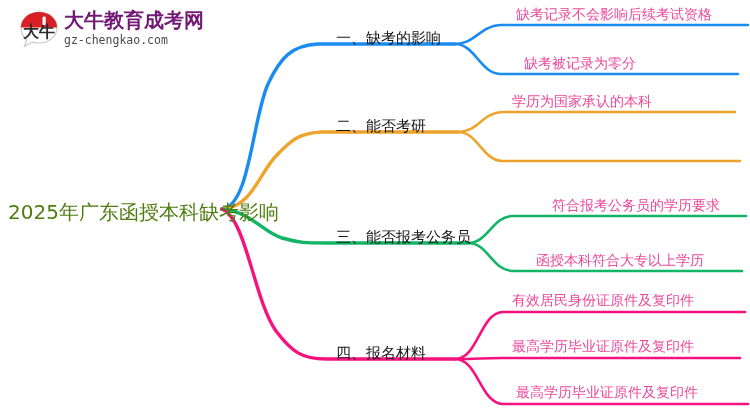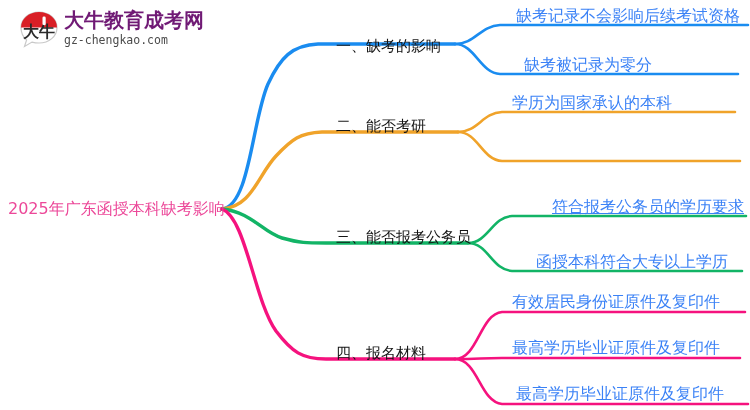--- a/index.html
+++ b/index.html
@@ -67,32 +67,32 @@
   }
 
   
   .node {
     position: absolute;
     white-space: nowrap;
     color: #1a1a1a;
     font-family: "DejaVu Sans", "Liberation Sans", sans-serif;
   }
   #root-node {
-    font-size: 16px;
-    color: #ec4899;
+    font-size: 20px;
+    color: #4d7c0f;
     left: 8px;
     top: 199px;
   }
   .branch-node {
     font-size: 15px;
     color: #141414;
   }
   .leaf-node {
-    font-size: 16px;
-    color: #3b82f6;
+    font-size: 14px;
+    color: #ec4899;
   }
 </style>
 </head>
 <body>
 
 <div id="canvas">
 
   <div id="logo">
     <svg id="logo-mark" viewBox="0 0 42 42">
       <path d="M21 3 C31 3 39 9.5 39 18.5 C39 27.5 31 34 21 34 C18.5 34 16.2 33.7 14 33.1 L6.5 37.5 L8.6 31 C5.2 28.2 3 23.7 3 18.5 C3 9.5 11 3 21 3 Z" fill="#ffffff" stroke="#c9c9c9" stroke-width="1.2"></path>
@@ -124,30 +124,30 @@
       <path stroke="#f5127e" stroke-width="3.4" d="M222,209 C246,218 254,300 276,331 C292,352 302,359 326,359 L455,359"></path>
       <path stroke="#f5127e" stroke-width="2.6" d="M455,359 C478,359 480,314 502,312 L745,312"></path>
       <path stroke="#f5127e" stroke-width="2.6" d="M455,359 C478,359 482,358 502,358 L740,358"></path>
       <path stroke="#f5127e" stroke-width="2.6" d="M455,359 C478,359 480,402 502,404 L748,404"></path>
 
     </g>
   </svg>
 
   <div class="node" id="root-node">2025年广东函授本科缺考影响</div>
 
-  <div class="node branch-node" style="left:336px; top:29px;margin-top:8px;">一、缺考的影响</div>
+  <div class="node branch-node" style="left:336px; top:29px;">一、缺考的影响</div>
   <div class="node branch-node" style="left:336px; top:117px;">二、能否考研</div>
   <div class="node branch-node" style="left:336px; top:228px;">三、能否报考公务员</div>
   <div class="node branch-node" style="left:336px; top:344px;">四、报名材料</div>
 
   <div class="node leaf-node" style="left:516px; top:6px;">缺考记录不会影响后续考试资格</div>
   <div class="node leaf-node" style="left:524px; top:55px;">缺考被记录为零分</div>
 
   <div class="node leaf-node" style="left:512px; top:93px;">学历为国家承认的本科</div>
 
-  <div class="node leaf-node" style="left:552px; top:197px;text-decoration:underline;">符合报考公务员的学历要求</div>
+  <div class="node leaf-node" style="left:552px; top:197px;">符合报考公务员的学历要求</div>
   <div class="node leaf-node" style="left:536px; top:252px;">函授本科符合大专以上学历</div>
 
   <div class="node leaf-node" style="left:512px; top:292px;">有效居民身份证原件及复印件</div>
   <div class="node leaf-node" style="left:512px; top:338px;">最高学历毕业证原件及复印件</div>
   <div class="node leaf-node" style="left:516px; top:384px;">最高学历毕业证原件及复印件</div>
 
 </div>
 
 </body></html>

